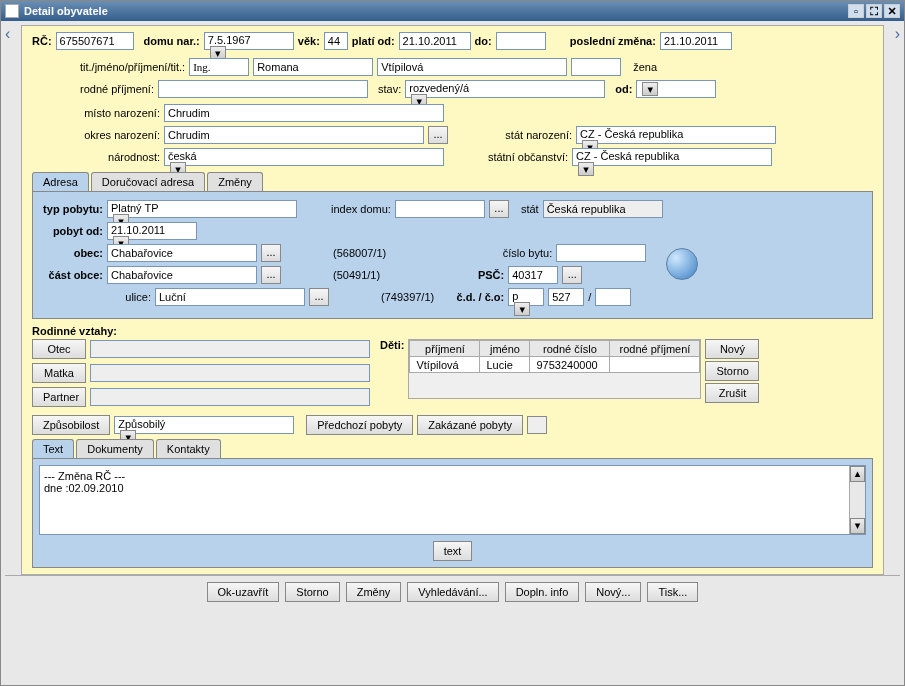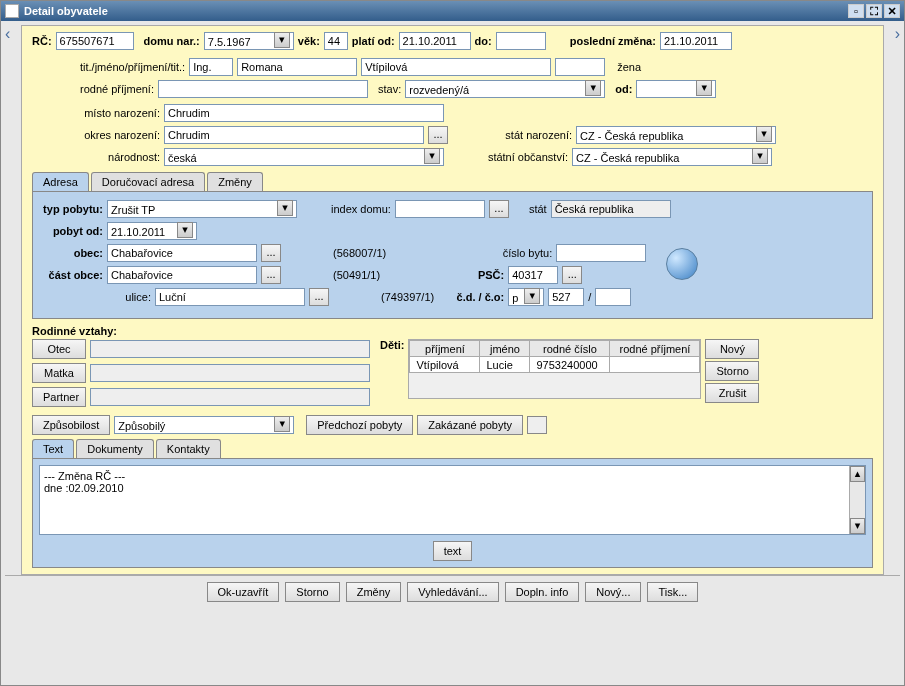--- a/index.html
+++ b/index.html
@@ -8,21 +8,21 @@
 .titlebar { background: linear-gradient(#6a8fb5,#335d8b); color: #fff; padding: 2px 4px; display: flex; align-items: center; height: 20px; font-weight: bold; }
 .titlebar .icon { width: 14px; height: 14px; background: #fff; border: 1px solid #aaa; margin-right: 5px; }
 .titlebar .spacer { flex: 1; }
 .titlebar .winbtn { width: 16px; height: 14px; margin-left: 2px; border: 1px solid #ccc; background: #d0dff0; color: #000; text-align: center; line-height: 12px; cursor: pointer; }
 .content { flex: 1; padding: 4px; overflow: hidden; display: flex; flex-direction: column; }
 .main { flex: 1; border: 1px solid #aaa; background: #fef9c3; padding: 6px 10px; overflow: auto; }
 .row { display: flex; align-items: center; margin-bottom: 4px; gap: 4px; flex-wrap: nowrap; }
 .lbl { font-weight: normal; white-space: nowrap; margin-left: 48px; }
 .lblb { font-weight: bold; white-space: nowrap; }
 input.txt, .combo { border: 1px solid #7a96b4; background: #fff; height: 18px; padding: 1px 3px; font-size: 11px; }
-.combo { display: inline-flex; align-items: flex-end; justify-content: space-between; background: #fff; }
+.combo { display: inline-flex; align-items: flex-start; justify-content: space-between; background: #fff; flex-direction: column; }
 .combo .cbtn { width: 16px; height: 16px; background: linear-gradient(#eee,#ccc); border: 1px solid #888; text-align: center; line-height: 12px; margin-left: 2px; cursor: pointer; }
 .smallbtn { width: 20px; height: 18px; background: linear-gradient(#f6f6f6,#ddd); border: 1px solid #888; text-align: center; line-height: 14px; cursor: pointer; }
 .btn { background: linear-gradient(#f6f6f6,#ddd); border: 1px solid #888; padding: 2px 10px; cursor: pointer; white-space: nowrap; height: 20px; }
 .tabs { display: flex; border-bottom: 1px solid #888; margin-top: 6px; }
 .tab { padding: 3px 10px; border: 1px solid #888; border-bottom: none; background: #e0e0e0; margin-right: 2px; cursor: pointer; border-radius: 3px 3px 0 0; }
 .tab.active { background: #b9d2ec; }
 .tabbody { background: #b9d2ec; border: 1px solid #888; border-top: none; padding: 8px; }
 .tabbody2 { background: #b9d2ec; border: 1px solid #888; border-top: none; padding: 6px; }
 .section-lbl { font-weight: bold; margin-top: 6px; }
 .textarea-wrap { background: #fff; border: 1px solid #7a96b4; padding: 4px; font-family: 'Courier New', monospace; font-size: 11px; height: 70px; position: relative; }
@@ -66,21 +66,21 @@
           <span class="lblb">platí od:</span>
           <input class="txt" style="width: 72px;" value="21.10.2011">
           <span class="lblb">do:</span>
           <input class="txt" style="width: 50px;" value="">
           <span class="lblb" style="margin-left:20px">poslední změna:</span>
           <input class="txt" style="width: 72px;" value="21.10.2011">
         </div>
 
         <div class="row" style="margin-top:8px">
           <span class="lbl">tit./jméno/příjmení/tit.:</span>
-          <input class="txt" style="width: 44px;" value="Ing.">
+          <input class="txt" style="width: 60px; font-family: Liberation Serif, serif;" value="Ing.">
           <input class="txt" style="width: 120px;" value="Romana">
           <input class="txt" style="width: 190px;" value="Vtípilová">
           <input class="txt" style="width: 50px;" value="">
           <span class="lbl" style="margin-left:8px">žena</span>
         </div>
 
         <div class="row">
           <span class="lbl">rodné příjmení:</span>
           <input class="txt" style="width: 210px;" value="">
           <span class="lbl" style="margin-left:6px">stav:</span>
@@ -124,27 +124,27 @@
 
         <div class="tabs">
           <div class="tab active">Adresa</div>
           <div class="tab">Doručovací adresa</div>
           <div class="tab">Změny</div>
         </div>
         <div class="tabbody">
           <div class="row">
             <span class="lblb rightalign" style="width:62px">typ pobytu:</span>
             <div class="combo" style="width:190px">
-              <span>Zrušit TP</span>
+              <span>Platný TP</span>
                 <span class="cbtn">▾</span>
             </div>
             <span class="lbl" style="margin-left:30px">index domu:</span>
             <input class="txt" style="width: 90px;" value="">
             <div class="smallbtn">...</div>
-            <span class="lbl" style="margin-left:16px">stát</span>
+            <span class="lbl" style="margin-left:8px">stát</span>
             <input class="txt" style="width: 120px; background: rgb(238, 238, 238);" readonly="" value="Česká republika">
           </div>
           <div class="row">
             <span class="lblb rightalign" style="width:62px">pobyt od:</span>
             <div class="combo" style="width:90px">
               <span>21.10.2011</span>
                 <span class="cbtn">▾</span>
             </div>
           </div>
           <div style="display:flex;gap:10px;align-items:flex-start;">

